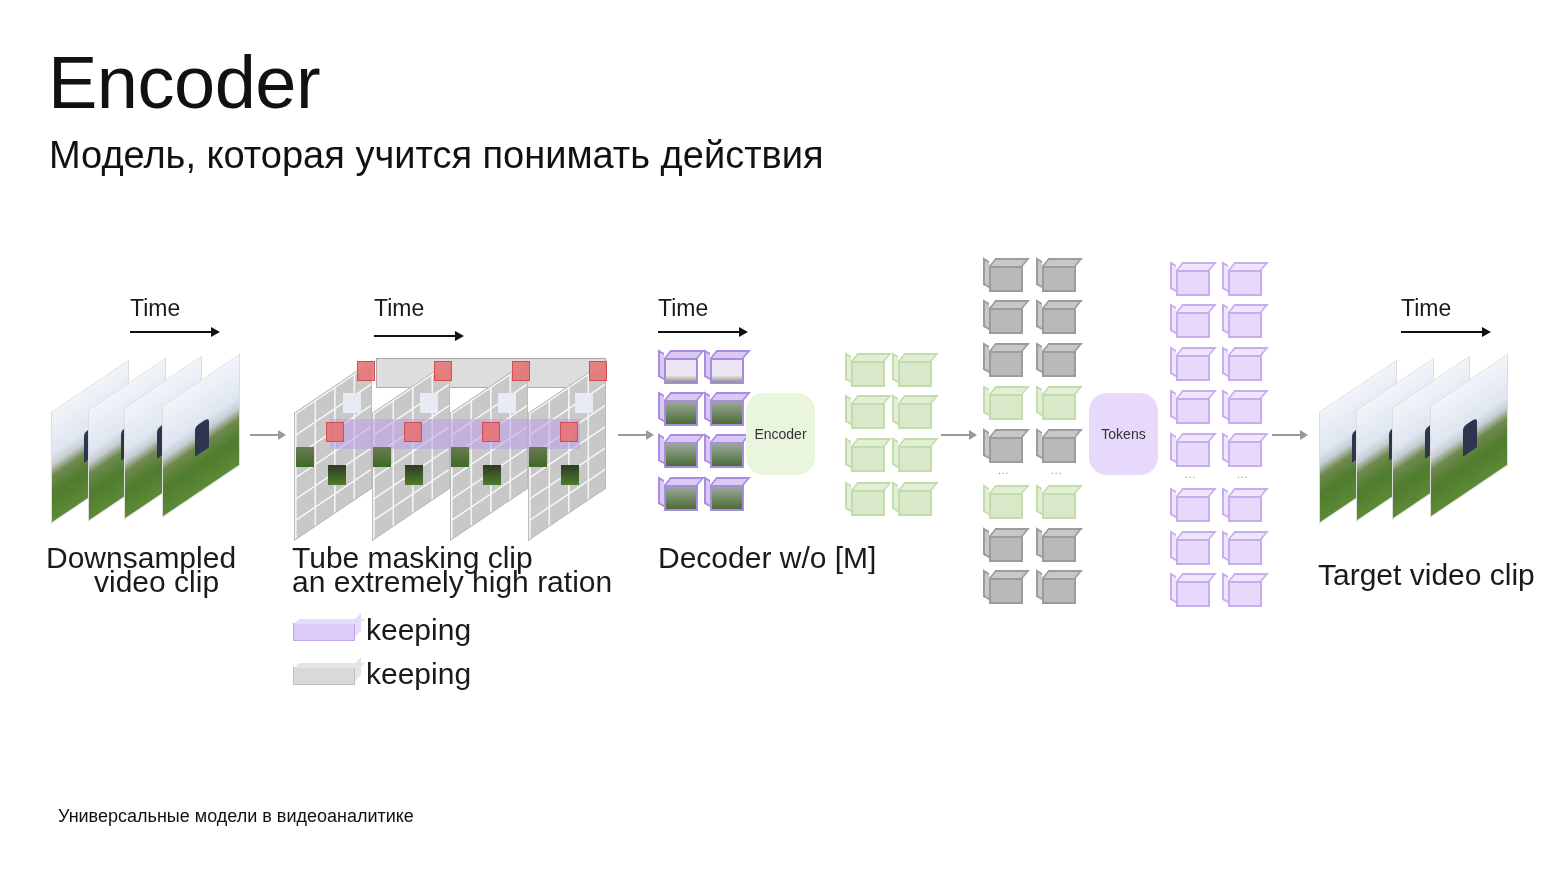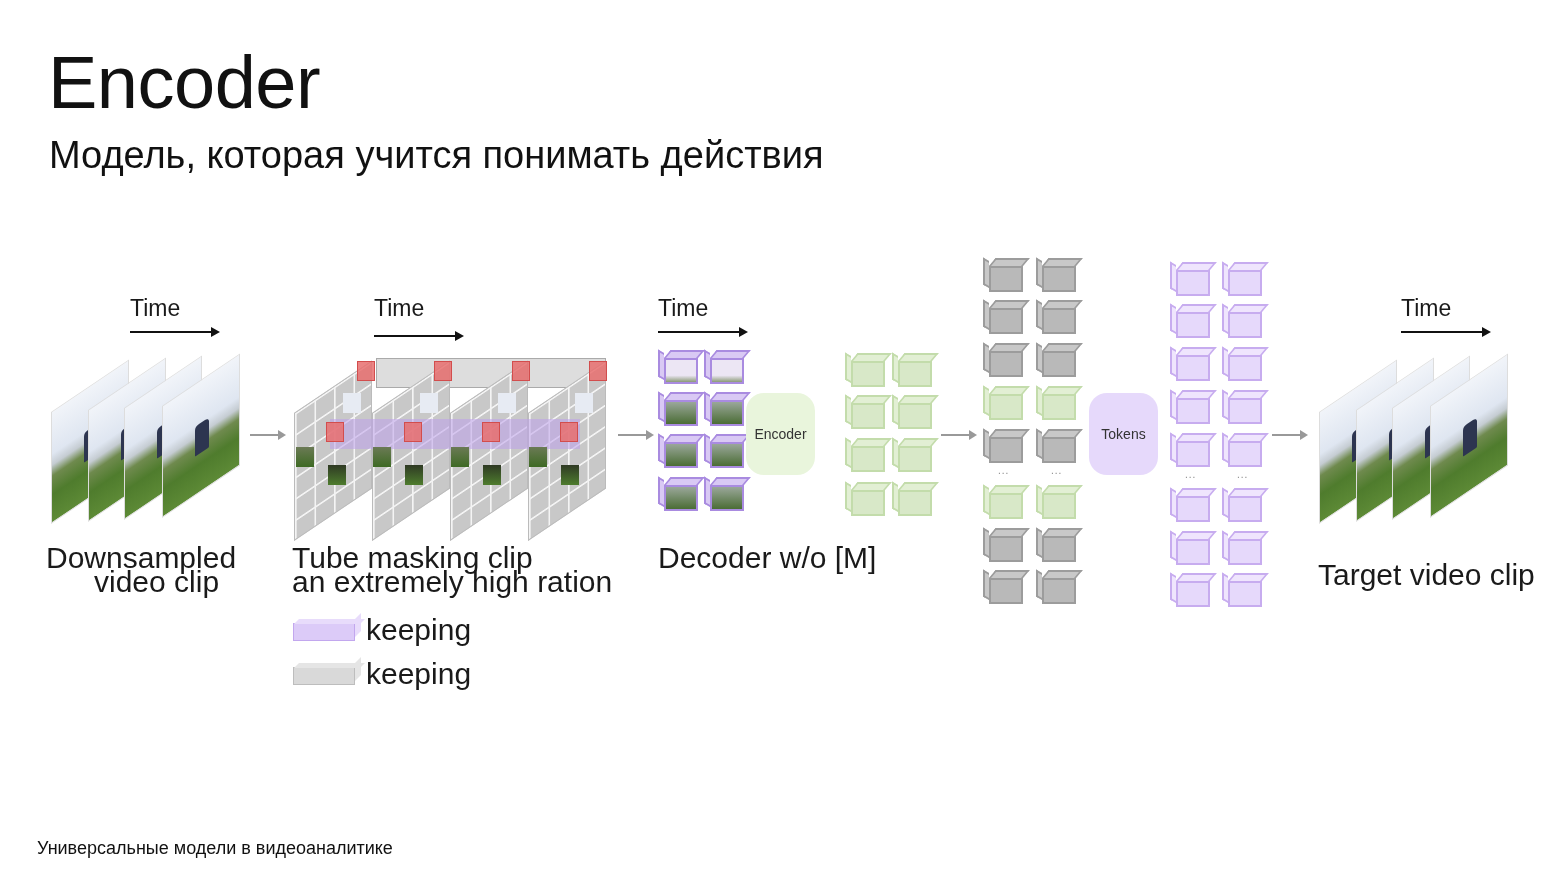--- a/index.html
+++ b/index.html
@@ -1,20 +1,20 @@
 <!DOCTYPE html>
 <html><head>
 <meta charset="utf-8">
 <style>
   html, body { margin: 0; padding: 0; background: #ffffff; }
   body { width: 1560px; height: 871px; position: relative; overflow: hidden; font-family: "Liberation Sans", sans-serif; color: #111; }
   .abs { position: absolute; }
   .title { left: 48px; top: 40px; font-size: 74px; line-height: 86px; letter-spacing: -0.5px; }
   .subtitle { left: 49px; top: 133px; font-size: 38px; line-height: 44px; }
-  .footer { left: 37px; top: 805px; font-size: 18px; line-height: 22px; margin-top: 32px; }
+  .footer { left: 58px; top: 805px; font-size: 18px; line-height: 22px; }
   .label { font-size: 30px; line-height: 25px; color: #1a1a1a; }
   .time-label { font-size: 23px; line-height: 26px; color: #1a1a1a; }
   .time-arrow { height: 2px; background: #111; }
   .time-arrow::after { content: ""; position: absolute; right: -2px; top: -4px; border-left: 9px solid #111; border-top: 5px solid transparent; border-bottom: 5px solid transparent; }
   .flow-arrow { height: 2px; background: #999; }
   .flow-arrow::after { content: ""; position: absolute; right: -2px; top: -4px; border-left: 8px solid #999; border-top: 5px solid transparent; border-bottom: 5px solid transparent; }
   .frame { position: absolute; width: 78px; height: 112px; transform: skewY(-34deg); transform-origin: 0 0; border: 1px solid #ddd; box-sizing: border-box;
     background: linear-gradient(180deg, #f1f4f9 0%, #dfe6f1 38%, #c5ccd2 48%, #6f8a4e 58%, #4f7c2d 75%, #5d8a36 100%); }
   .frame .fig { position: absolute; left: 32px; top: 42px; width: 14px; height: 30px; background: #2d3550; border-radius: 4px 4px 1px 1px; }
   .grid-frame { position: absolute; width: 78px; height: 128px; transform: skewY(-34deg); transform-origin: 0 0;

